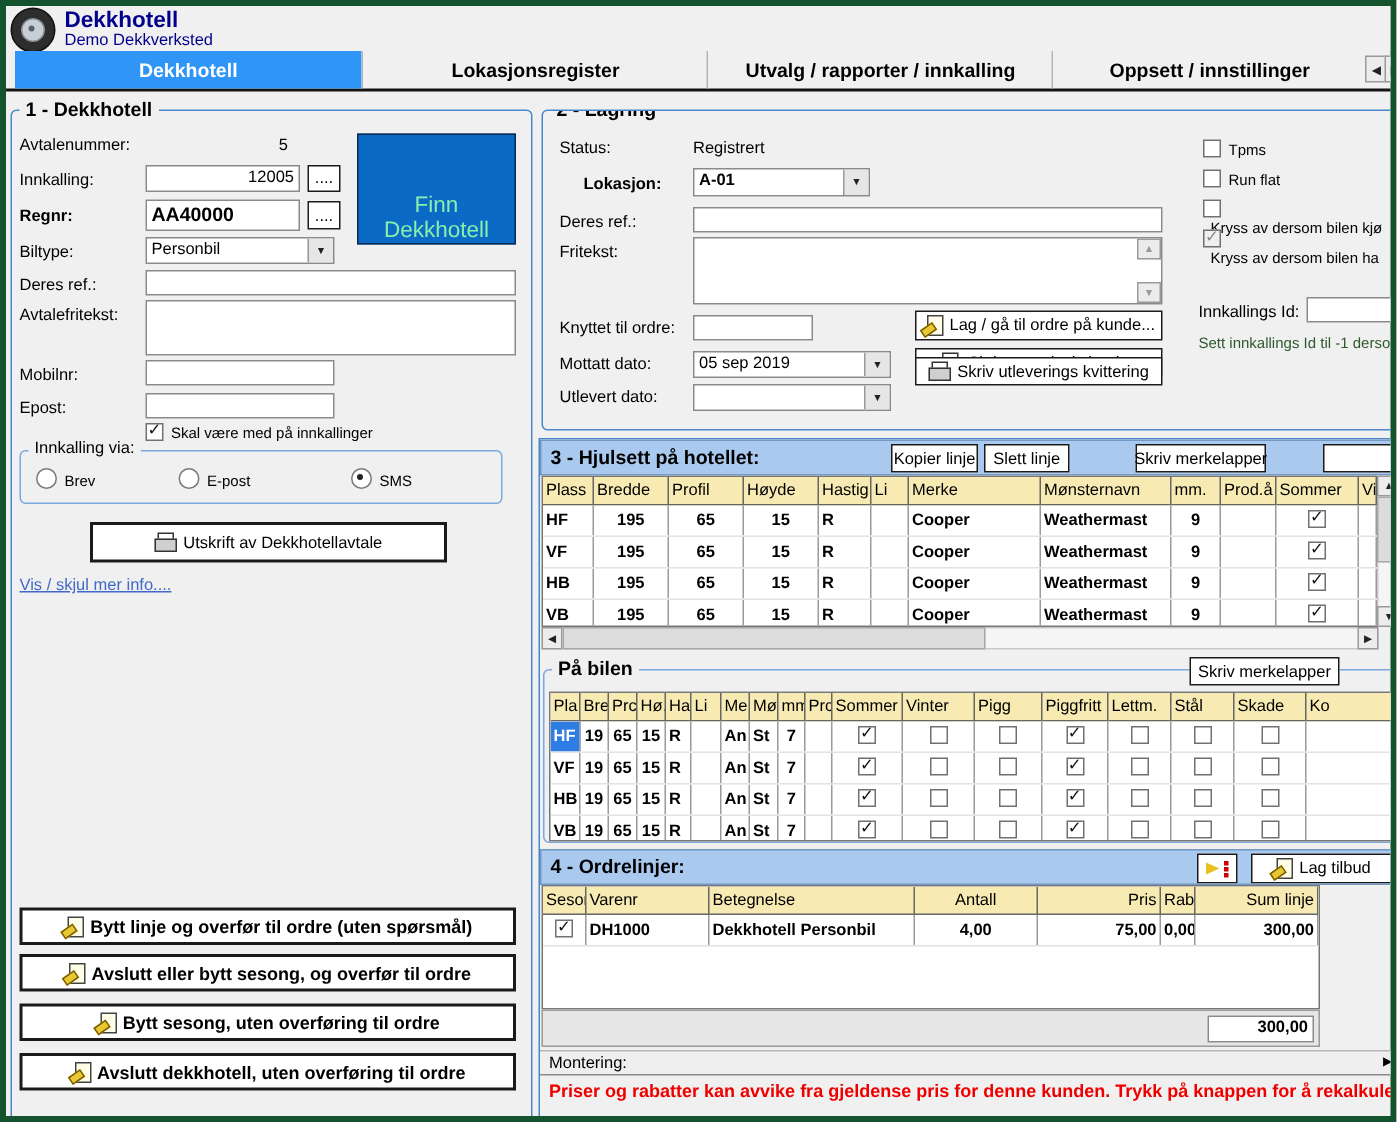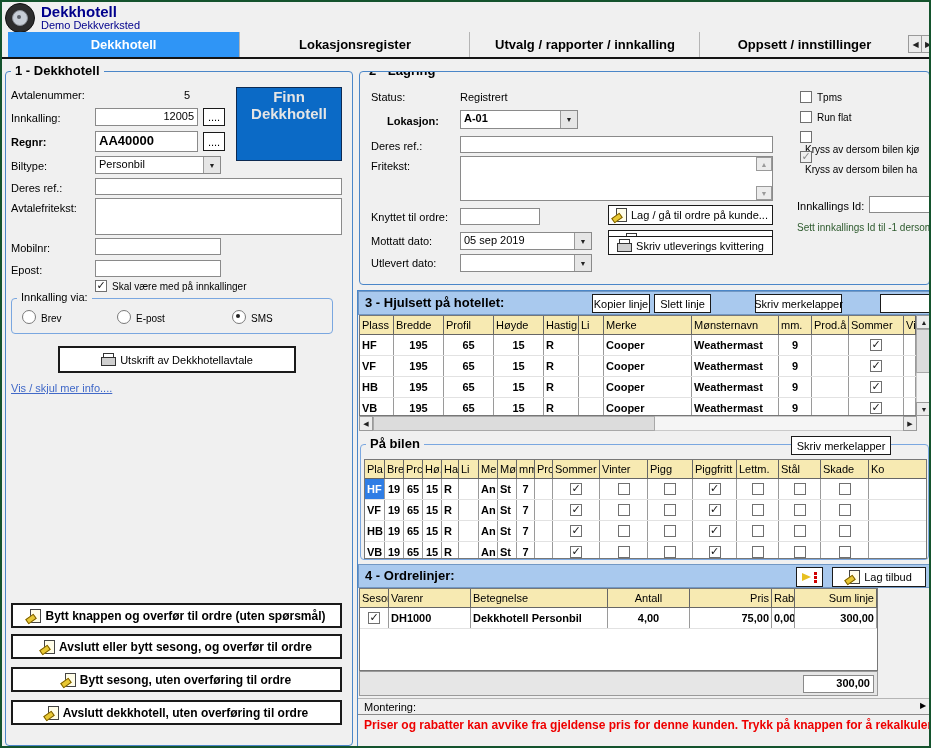--- a/index.html
+++ b/index.html
@@ -1,18 +1,18 @@
 <!DOCTYPE html>
 <html><head>
 <meta charset="utf-8">
 <style>
   html,body{margin:0;padding:0;background:#d4d0c8;}
   .window{position:relative;width:931px;height:748px;background:#f0f0f0;overflow:hidden;
           font-family:"Liberation Sans","DejaVu Sans",sans-serif;font-size:11px;color:#000;
-          border:2px solid #14532d;box-sizing:border-box;}
+          border:4px solid #14532d;box-sizing:border-box;}
   .abs{position:absolute;}
   .lbl{position:absolute;font-size:11px;white-space:nowrap;}
   .b{font-weight:bold;}
   
   .titlebar{position:absolute;left:0;top:0;width:100%;height:30px;background:#f0f0f0;}
   .tire{position:absolute;left:3px;top:1px;width:28px;height:28px;border-radius:50%;background:#2d2d2d;border:1px solid #111;}
   .tire::before{content:"";position:absolute;left:6px;top:6px;width:14px;height:14px;border-radius:50%;background:#c7ced6;border:1px solid #8a8f96;}
   .tire::after{content:"";position:absolute;left:11px;top:11px;width:4px;height:4px;border-radius:50%;background:#5a6068;}
   .app-title{position:absolute;left:39px;top:1px;font-size:15px;font-weight:bold;color:#00008c;}
   .app-sub{position:absolute;left:39px;top:17px;font-size:11px;color:#00008c;}
@@ -33,22 +33,22 @@
        font-size:11px;padding:1px 3px;overflow:hidden;white-space:nowrap;}
   .inp.right{text-align:right;}
   .ta{position:absolute;background:#fff;border:1px solid #8a8a8a;box-sizing:border-box;}
   .combo{position:absolute;background:#fff;border:1px solid #8a8a8a;box-sizing:border-box;overflow:hidden;}
   .combo .val{position:absolute;left:3px;top:1px;white-space:nowrap;}
   .combo .drop{position:absolute;right:0;top:0;bottom:0;width:16px;background:#e6e6e6;border-left:1px solid #9a9a9a;
                font-size:7px;display:flex;align-items:center;justify-content:center;color:#222;}
   .btn{position:absolute;background:#fff;border:1px solid #1a1a1a;box-sizing:border-box;
        display:flex;align-items:center;justify-content:center;gap:4px;font-size:11px;white-space:nowrap;cursor:default;}
   .btn.bold{font-weight:bold;border-width:2px;font-size:12px;}
-  .bluebtn{position:absolute;background:#0b6ac6;border:1px solid #0d2a52;color:#e5e5e5;font-size:15px;
-           display:flex;align-items:flex-start;justify-content:center;text-align:center;box-sizing:border-box;font-weight:bold;}
+  .bluebtn{position:absolute;background:#0b6ac6;border:1px solid #0d2a52;color:#86efac;font-size:15px;
+           display:flex;align-items:flex-end;justify-content:center;text-align:center;box-sizing:border-box;}
   .link{position:absolute;color:#4169c8;text-decoration:underline;font-size:11px;white-space:nowrap;cursor:default;}
   
   .cbx{display:inline-block;width:12px;height:12px;background:#fff;border:1px solid #707070;box-sizing:border-box;
        line-height:10px;font-size:11px;text-align:center;vertical-align:-2px;position:relative;}
   .cbx.on::after{content:"✓";font-weight:bold;color:#111;position:absolute;left:0;top:-1px;width:10px;}
   .cbx.grey{background:#efefef;}
   .cbx.grey.on::after{color:#8a8a8a;}
   .cbx-label{font-size:10px;margin-left:5px;vertical-align:0px;white-space:nowrap;}
   .radio{display:inline-block;width:12px;height:12px;border:1px solid #7a7a7a;border-radius:50%;background:#fff;position:relative;vertical-align:-2px;}
   .radio.on::after{content:"";position:absolute;left:3px;top:3px;width:4px;height:4px;border-radius:50%;background:#222;}
@@ -155,21 +155,21 @@
 
     <div class="btn" style="left:52px;top:274px;width:238px;height:27px;border-width:2px;">
       <span class="ic ic-print"></span>
       <span>Utskrift av Dekkhotellavtale</span>
     </div>
 
     <span class="link" style="left:5px;top:310px;">Vis / skjul mer info....</span>
 
     <div class="btn bold" style="left:5px;top:531px;width:331px;height:25px;">
       <span class="ic ic-note"></span>
-      <span>Bytt knappen og overfør til ordre (uten spørsmål)</span>
+      <span>Bytt linje og overfør til ordre (uten spørsmål)</span>
     </div>
     <div class="btn bold" style="left:5px;top:595px;width:331px;height:25px;">
       <span class="ic ic-note"></span>
       <span>Bytt sesong, uten overføring til ordre</span>
     </div>
     <div class="btn bold" style="left:5px;top:562px;width:331px;height:25px;">
       <span class="ic ic-note"></span>
       <span>Avslutt eller bytt sesong, og overfør til ordre</span>
     </div>
     <div class="btn bold" style="left:5px;top:628px;width:331px;height:25px;">

